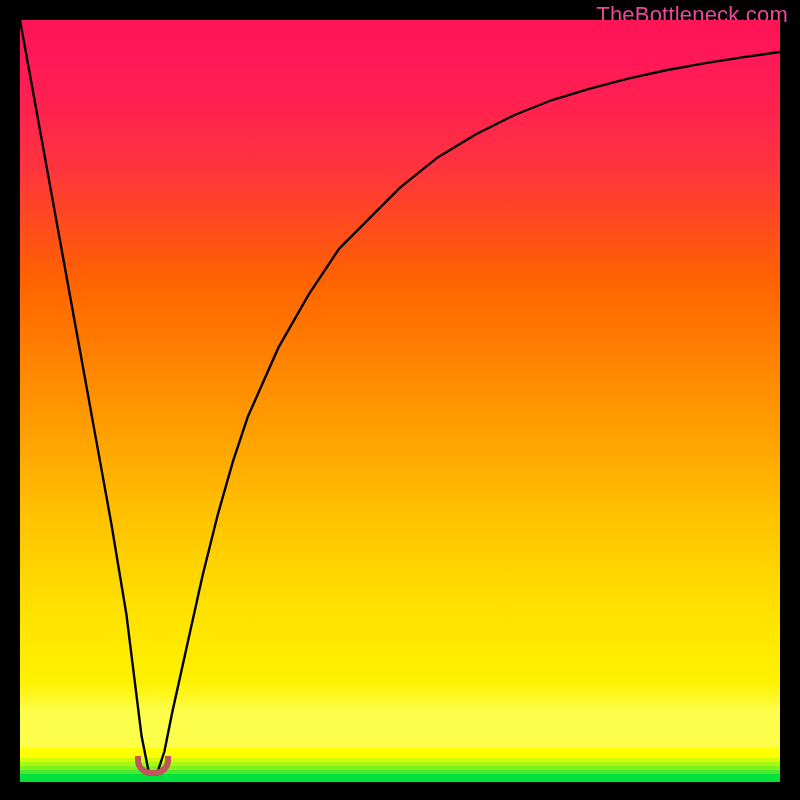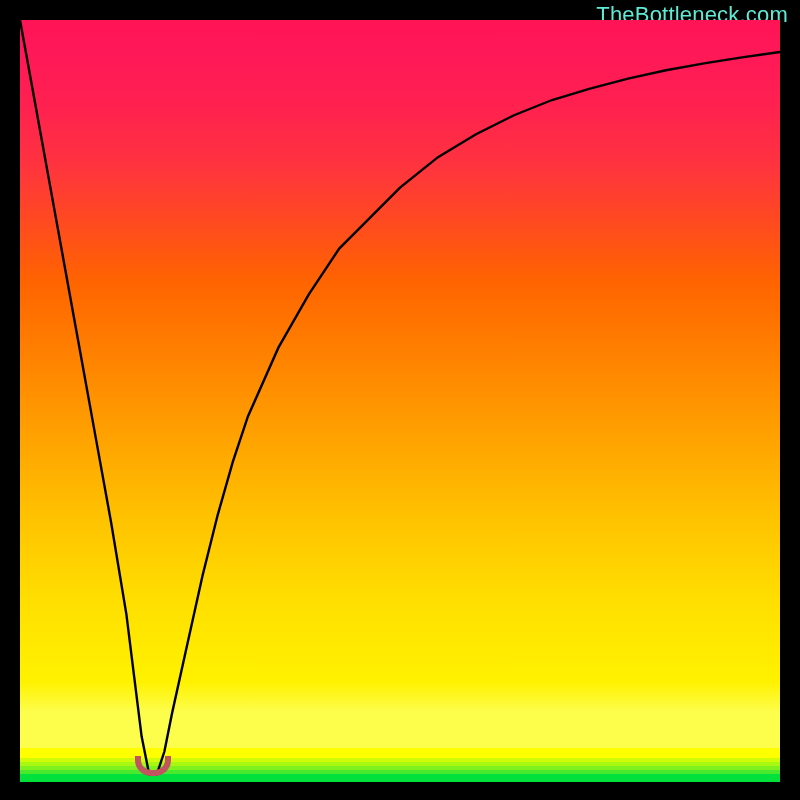--- a/index.html
+++ b/index.html
@@ -65,21 +65,21 @@
     border-top: none;
     border-radius: 0 0 16px 16px;
     background: transparent;
   }
   .brand {
     position: absolute;
     top: 2px;
     right: 12px;
     font-family: Arial, Helvetica, sans-serif;
     font-size: 22px;
-    color: #5eead4;
+    color: #ec4899;
     letter-spacing: 0.2px;
     user-select: none;
   }
 </style>
 </head>
 <body>
 
 <div class="brand">TheBottleneck.com</div>
 
 <div class="frame">

